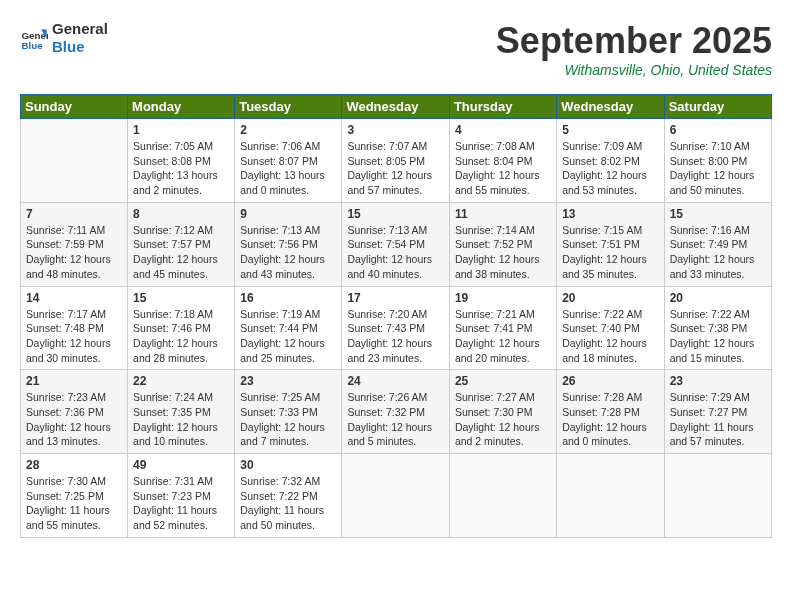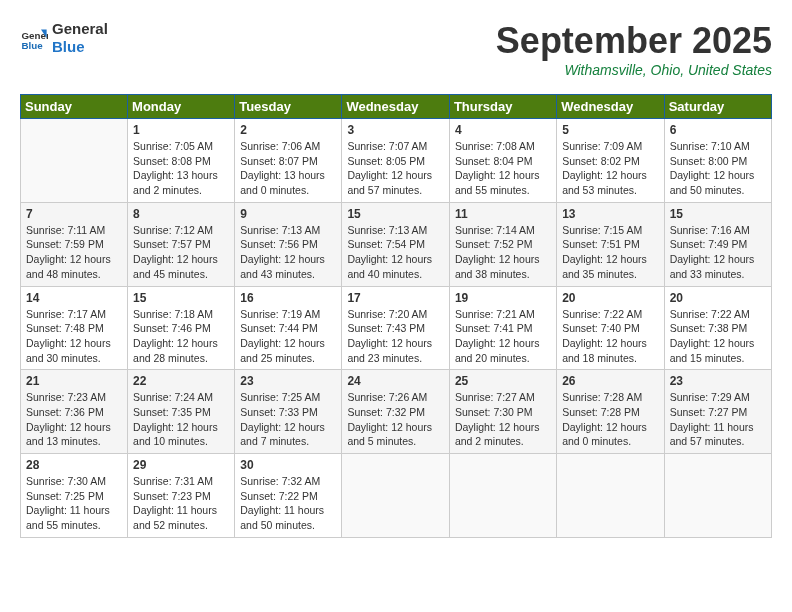--- a/index.html
+++ b/index.html
@@ -283,21 +283,21 @@
         </td>
       </tr>
       <tr class="">
         <td>
           <span class="day-num">28</span>
         <div class="cell-text">
           Sunrise: 7:30 AM<br>Sunset: 7:25 PM<br>Daylight: 11 hours and 55 minutes.
         </div>
         </td>
         <td>
-          <span class="day-num">29</span>
+          <span class="day-num">49</span>
         <div class="cell-text">
           Sunrise: 7:31 AM<br>Sunset: 7:23 PM<br>Daylight: 11 hours and 52 minutes.
         </div>
         </td>
         <td>
           <span class="day-num">30</span>
         <div class="cell-text">
           Sunrise: 7:32 AM<br>Sunset: 7:22 PM<br>Daylight: 11 hours and 50 minutes.
         </div>
         </td>

